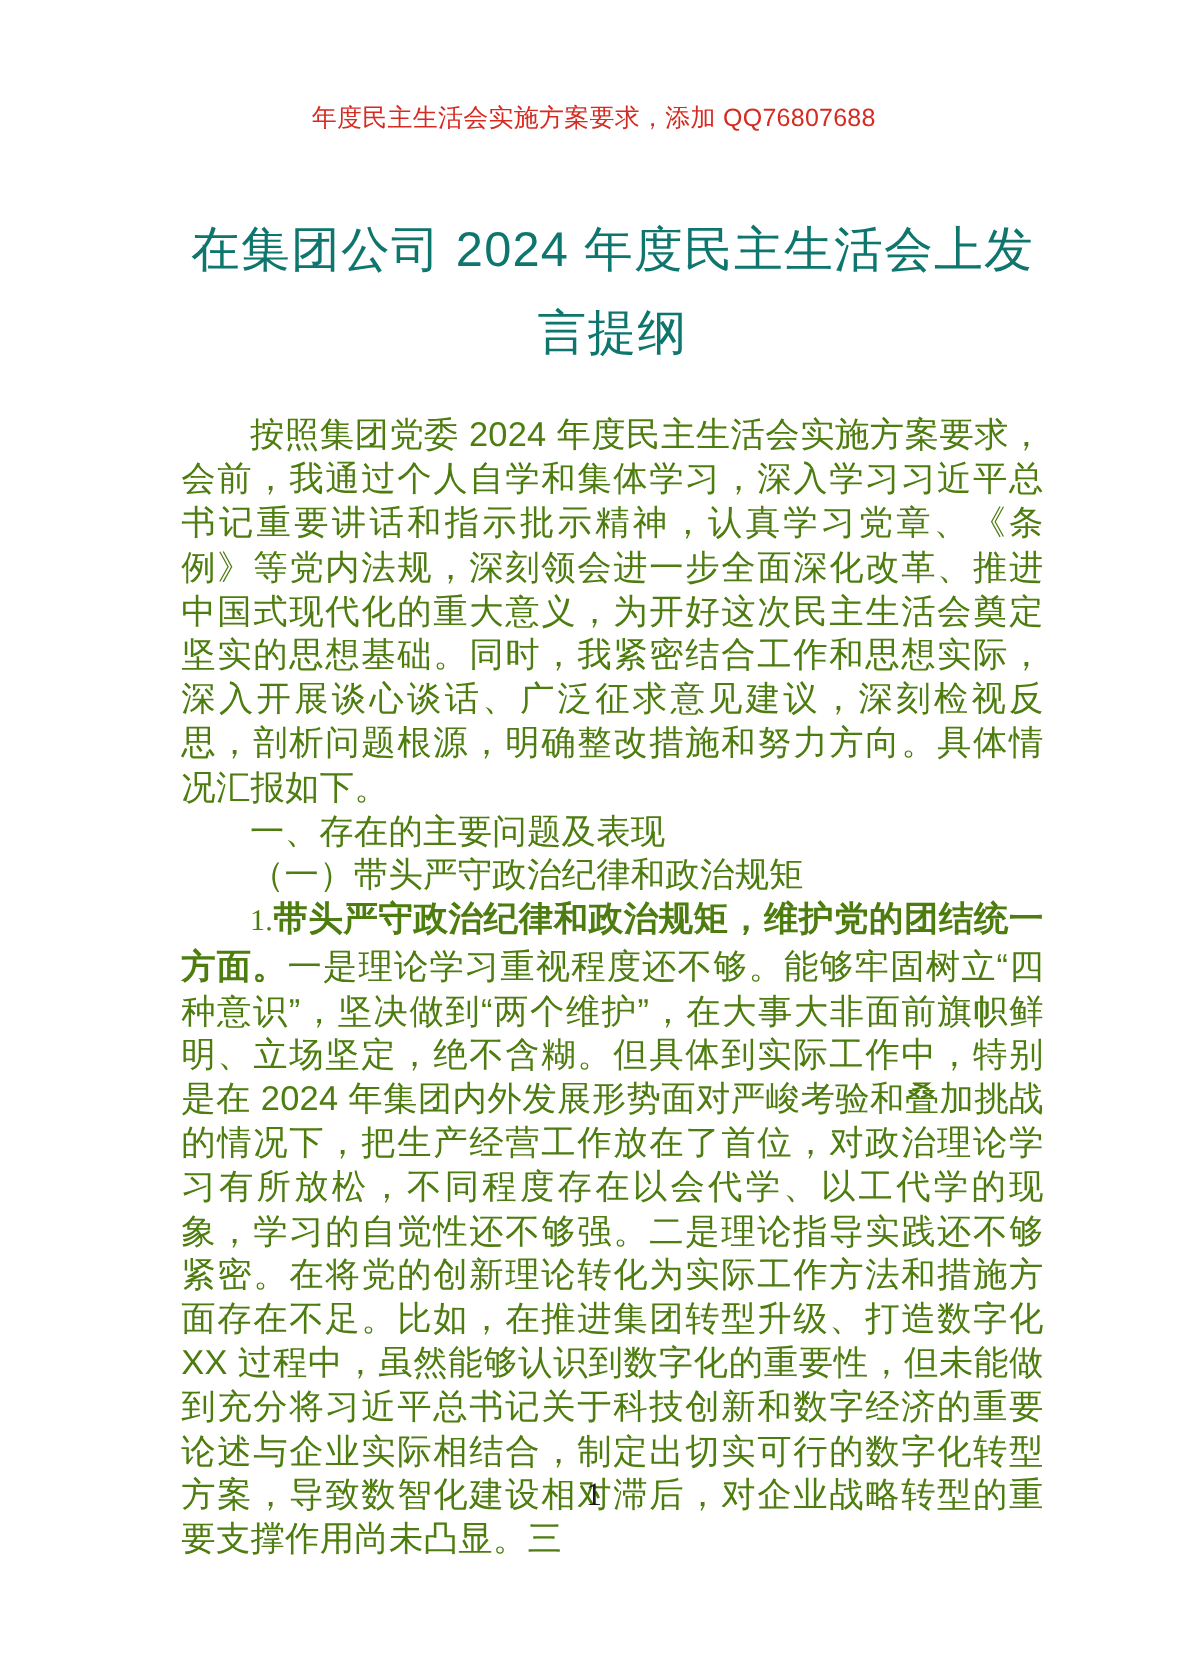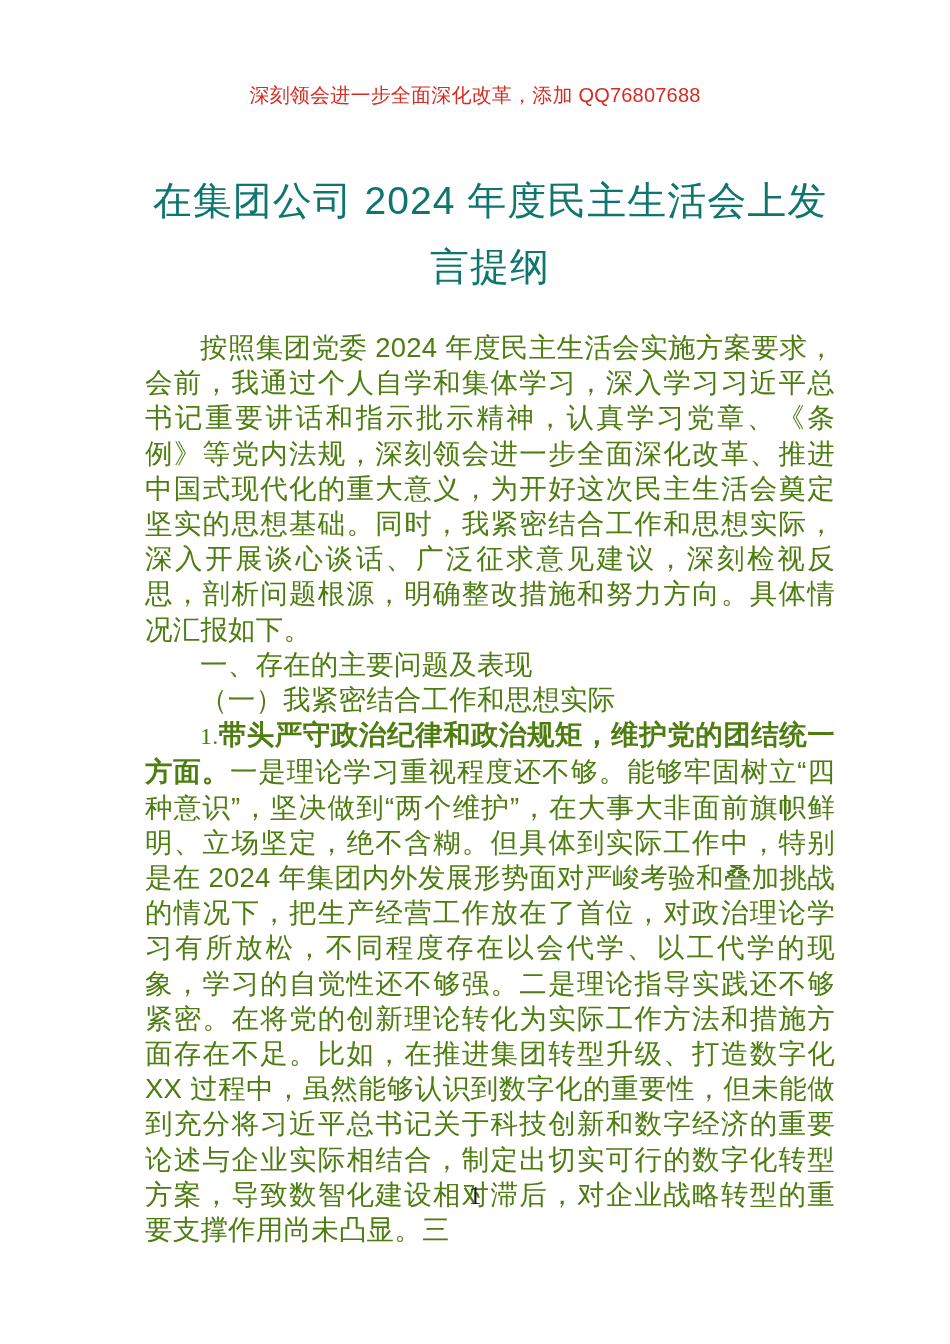--- a/index.html
+++ b/index.html
@@ -103,31 +103,31 @@
     font-size: 26px;
     line-height: 32px;
     color: #1a1a1a;
   }
 </style>
 </head>
 <body>
 
 <div class="page">
 
-  <div class="promo-header">深刻领会进一步全面深化改革，添加 QQ76807688</div>
+  <div class="promo-header">年度民主生活会实施方案要求，添加 QQ76807688</div>
 
   <h1 class="doc-title">在集团公司 2024 年度民主生活会上发言提纲</h1>
 
   <div class="body-block">
 
     <p class="para">按照集团党委 2024 年度民主生活会实施方案要求，会前，我通过个人自学和集体学习，深入学习习近平总书记重要讲话和指示批示精神，认真学习党章、《条例》等党内法规，深刻领会进一步全面深化改革、推进中国式现代化的重大意义，为开好这次民主生活会奠定坚实的思想基础。同时，我紧密结合工作和思想实际，深入开展谈心谈话、广泛征求意见建议，深刻检视反思，剖析问题根源，明确整改措施和努力方向。具体情况汇报如下。</p>
 
     <p class="heading-line">一、存在的主要问题及表现</p>
 
-    <p class="heading-line">（一）我紧密结合工作和思想实际</p>
+    <p class="heading-line">（一）带头严守政治纪律和政治规矩</p>
 
     <p class="para"><span class="num-marker">1.</span><span class="bold">带头严守政治纪律和政治规矩，维护党的团结统一方面。</span><span>一是理论学习重视程度还不够。能够牢固树立“四种意识”，坚决做到“两个维护”，在大事大非面前旗帜鲜明、立场坚定，绝不含糊。但具体到实际工作中，特别是在 2024 年集团内外发展形势面对严峻考验和叠加挑战的情况下，把生产经营工作放在了首位，对政治理论学习有所放松，不同程度存在以会代学、以工代学的现象，学习的自觉性还不够强。二是理论指导实践还不够紧密。在将党的创新理论转化为实际工作方法和措施方面存在不足。比如，在推进集团转型升级、打造数字化 XX 过程中，虽然能够认识到数字化的重要性，但未能做到充分将习近平总书记关于科技创新和数字经济的重要论述与企业实际相结合，制定出切实可行的数字化转型方案，导致数智化建设相对滞后，对企业战略转型的重要支撑作用尚未凸显。三</span></p>
 
   </div>
 
   <div class="page-number">1</div>
 
 </div>
 
 </body></html>

